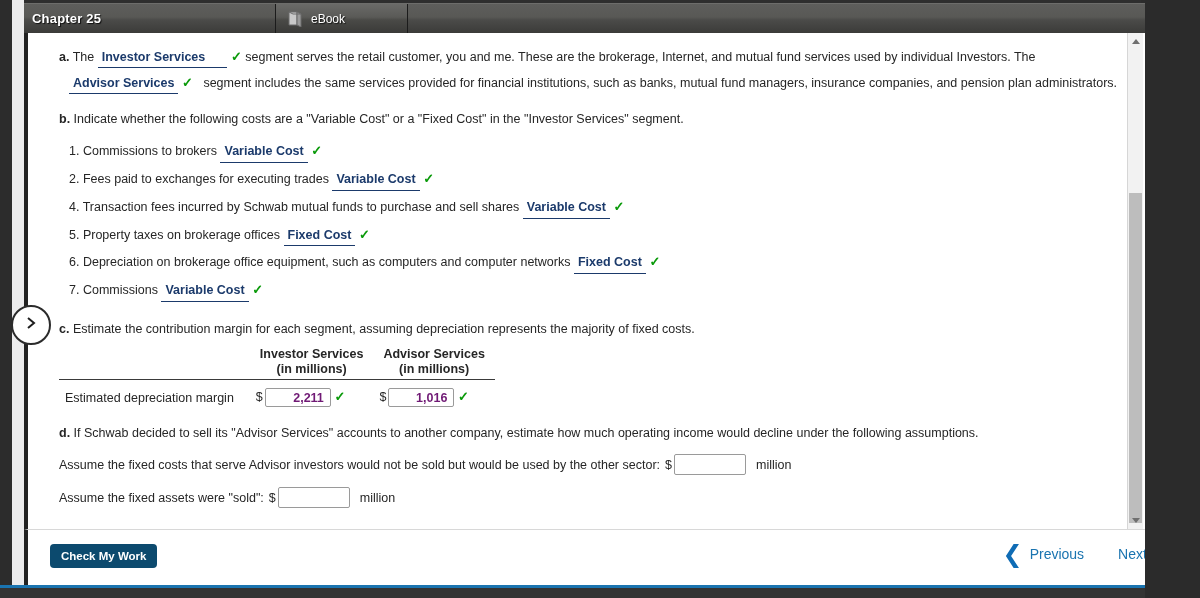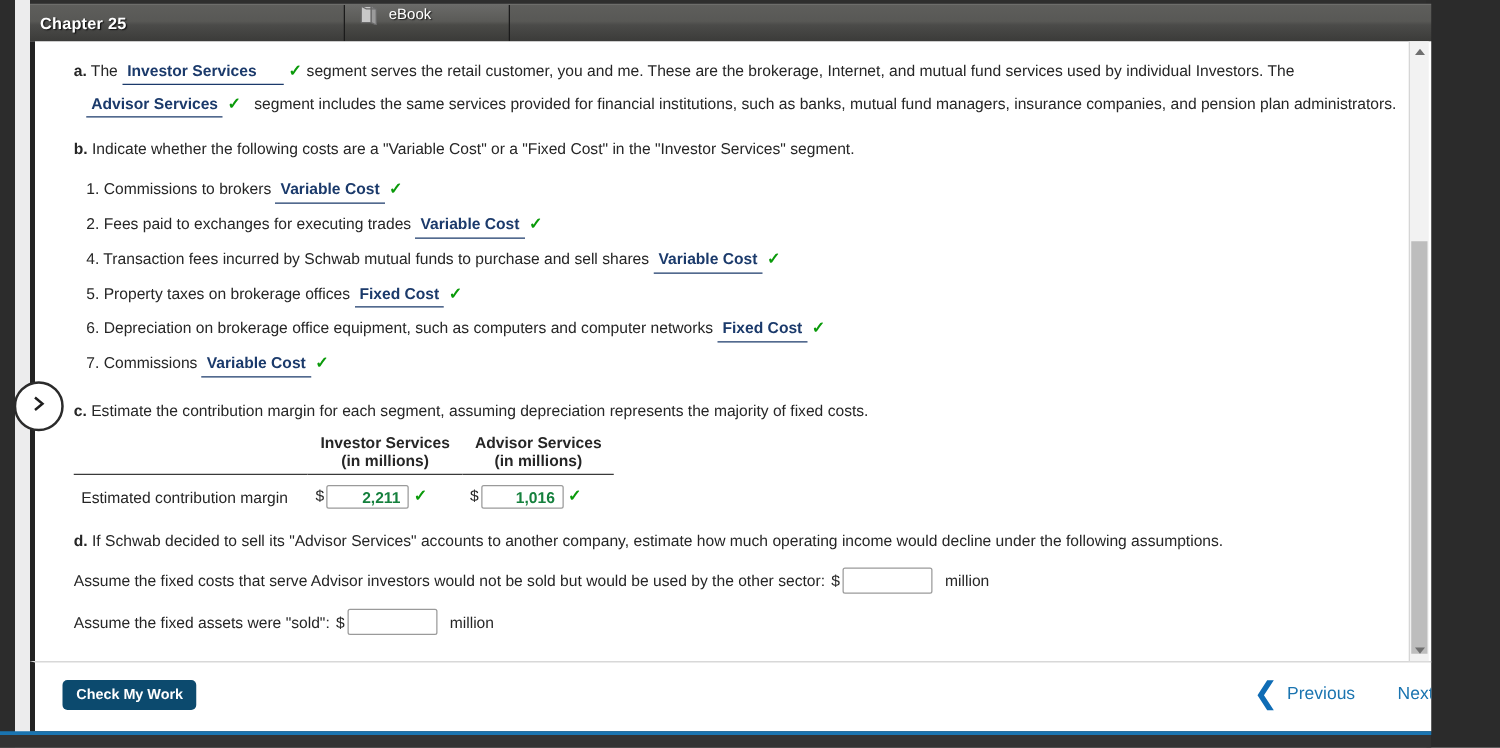--- a/index.html
+++ b/index.html
@@ -52,21 +52,21 @@
     font-weight: bold;
     text-shadow: 1px 1px 1px rgba(0,0,0,.8);
     letter-spacing: .2px;
   }
   .tab-ebook {
     position: absolute; left: 251px; top: 0px; width: 133px; height: 29px;
     border-left: 1px solid #1b1b1b;
     border-right: 1px solid #1b1b1b;
     box-sizing: border-box;
     background: linear-gradient(to bottom, #6a6a68 0%, #5a5a57 45%, #4a4a47 55%, #3a3a38 100%);
-    display: flex; gap: 8px;
+    display: flex; align-items: center; gap: 8px;
     padding-left: 12px;
     cursor: pointer;
   }
   .tab-ebook .tab-label {
     color: #ffffff; font-size: 12px;
     text-shadow: 1px 1px 1px rgba(0,0,0,.7);
   }
   .book-icon { width: 15px; height: 16px; position: relative; flex: none; }
 
   
@@ -182,21 +182,21 @@
   table.cm-table td.val-cell { padding: 7px 6px 4px 6px; white-space: nowrap; }
   .dollar { margin-right: 2px; }
   input.num-box {
     width: 66px;
     height: 19px;
     border: 1px solid #9a9a9a;
     border-radius: 2px;
     font-family: "Liberation Sans", sans-serif;
     font-size: 12.5px;
     font-weight: bold;
-    color: #15803d;
+    color: #701a75;
     text-align: right;
     padding: 0 6px 0 2px;
     box-sizing: border-box;
     background: #ffffff;
     vertical-align: middle;
   }
   input.blank-box {
     width: 72px;
     height: 21px;
     border: 1px solid #9a9a9a;
@@ -357,21 +357,21 @@
                 <div class="hrule"></div>
               </td>
           <td>
                 <div class="hrule"></div>
               </td>
           <td>
                 <div class="hrule"></div>
               </td>
         </tr>
         <tr>
-          <td class="label-cell">Estimated contribution margin</td>
+          <td class="label-cell">Estimated depreciation margin</td>
           <td class="val-cell">
             <span class="dollar">$</span><input class="num-box" type="text" value="2,211" style=""><span class="check">&nbsp;✓</span>
           </td>
           <td class="val-cell">
             <span class="dollar">$</span><input class="num-box" type="text" value="1,016" style=""><span class="check">&nbsp;✓</span>
           </td>
         </tr>
       </tbody>
         </table>
 

